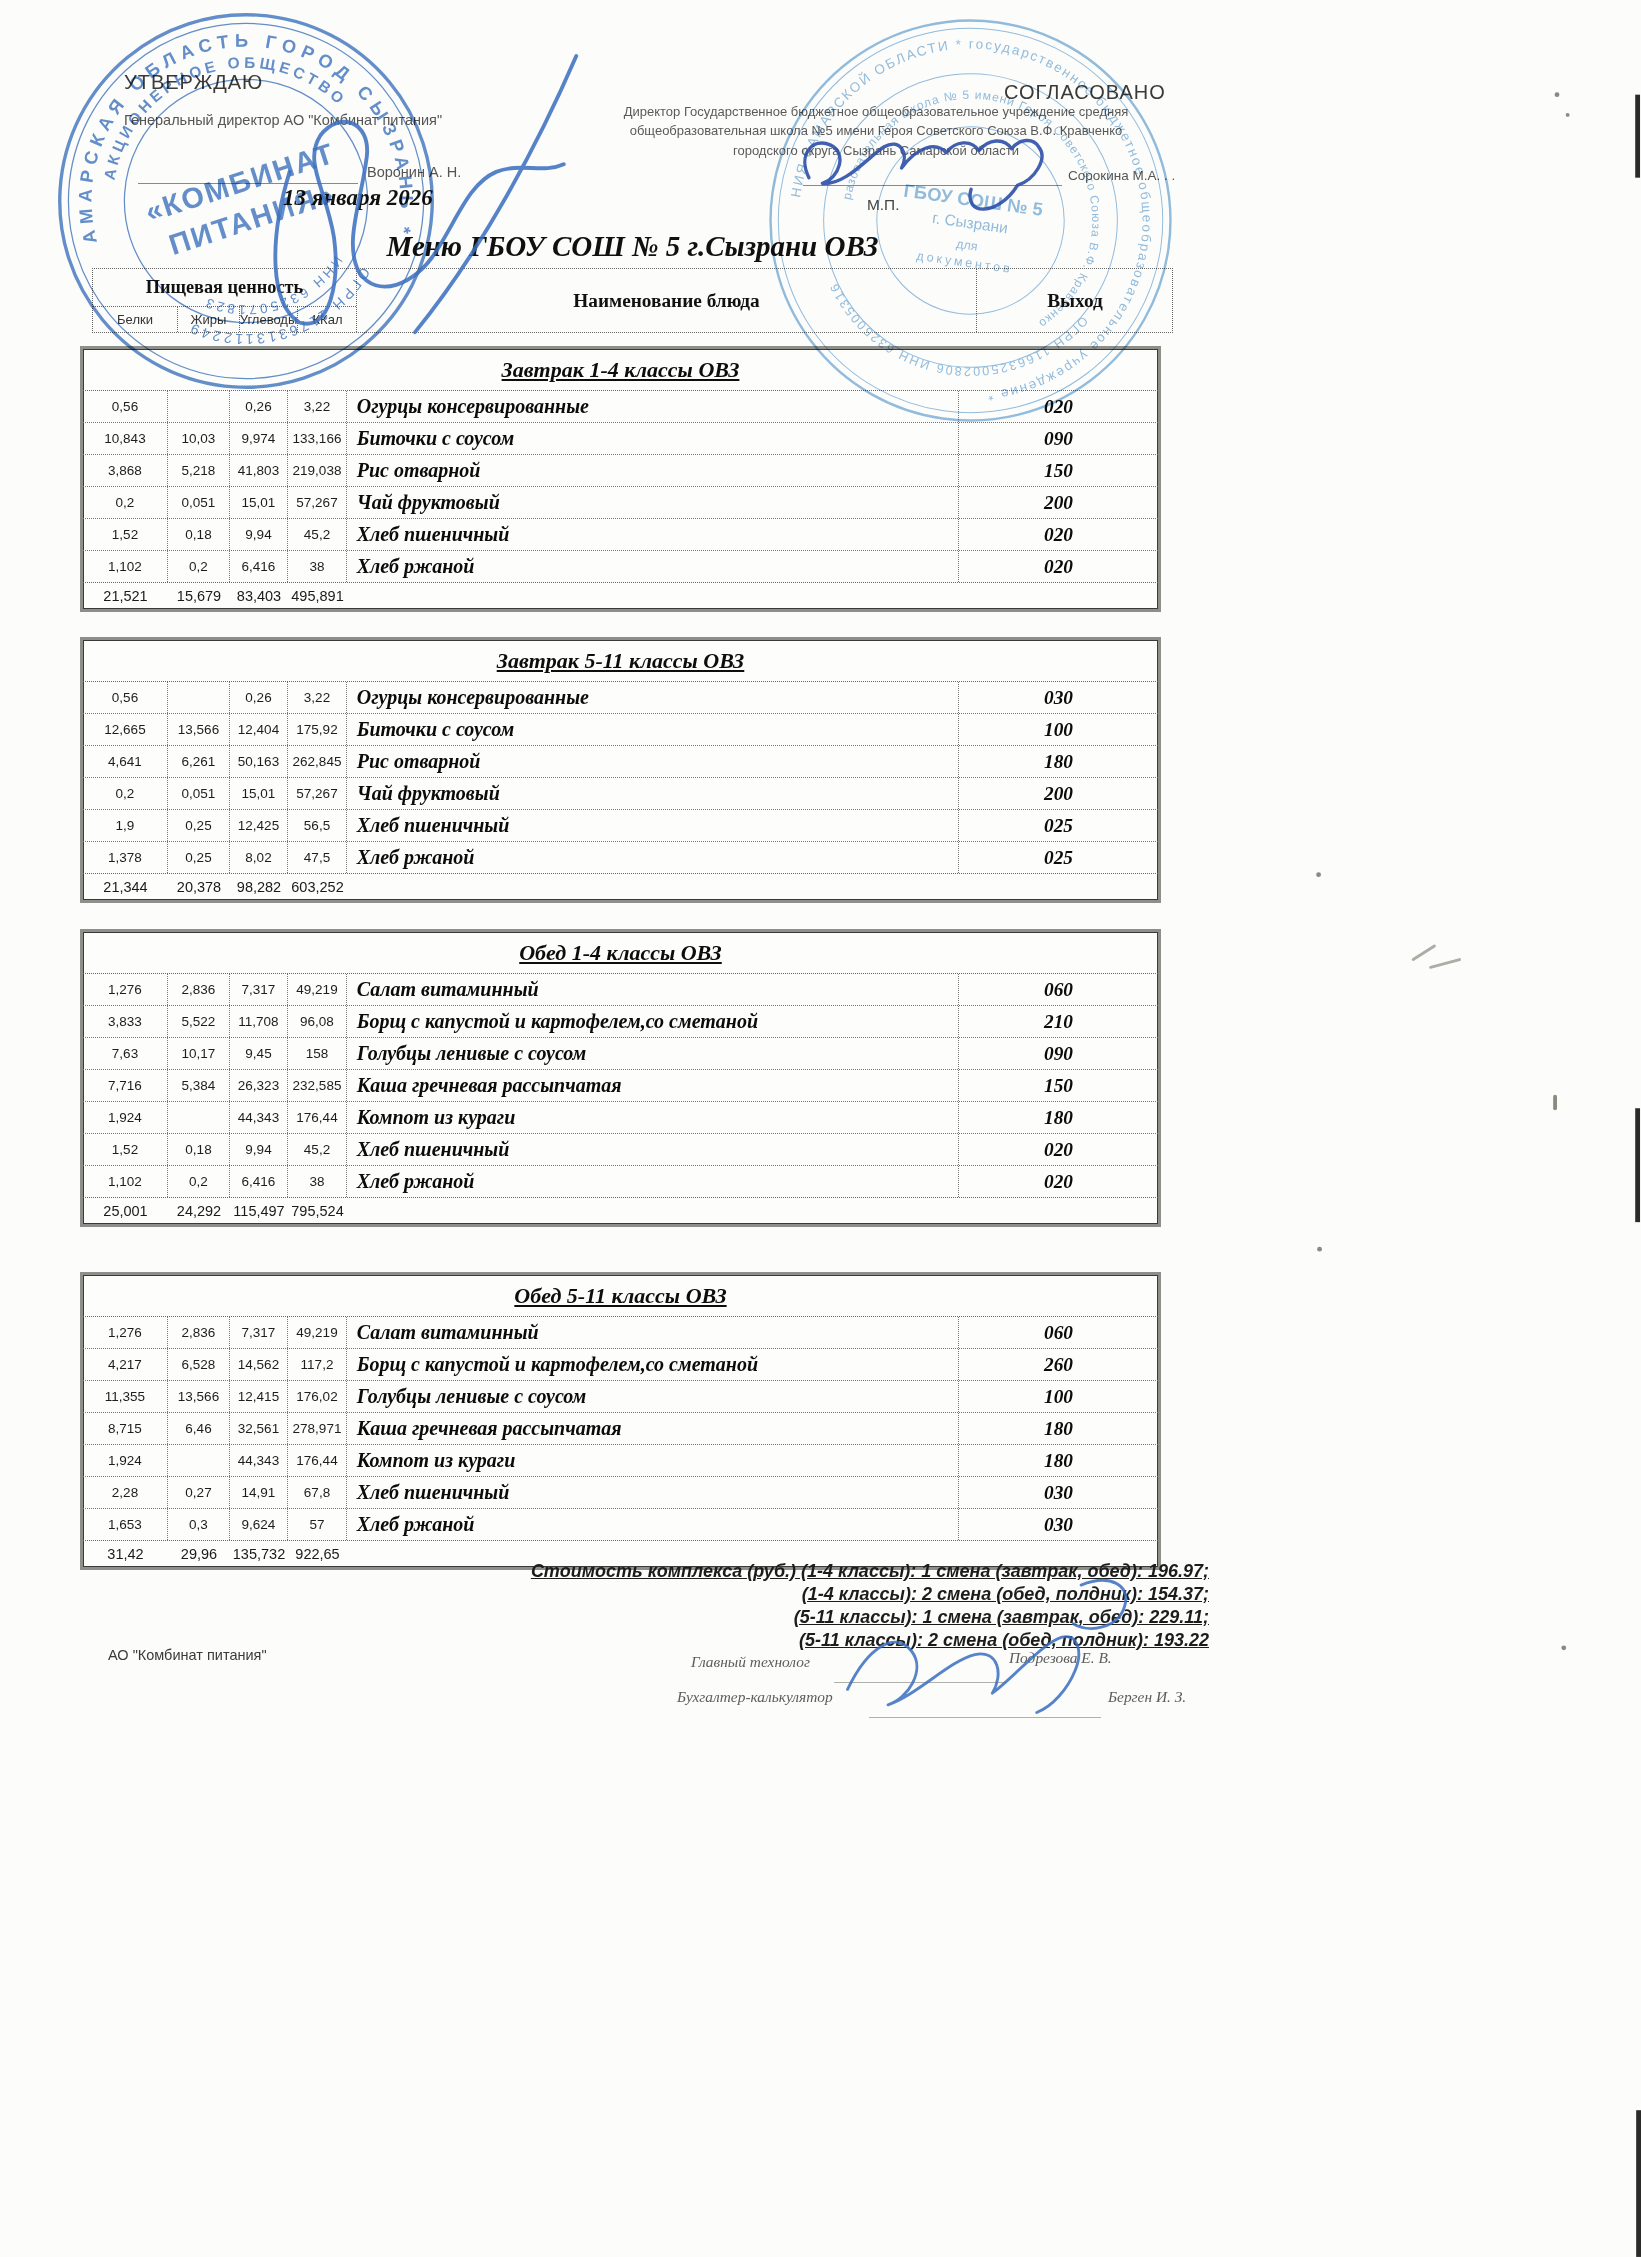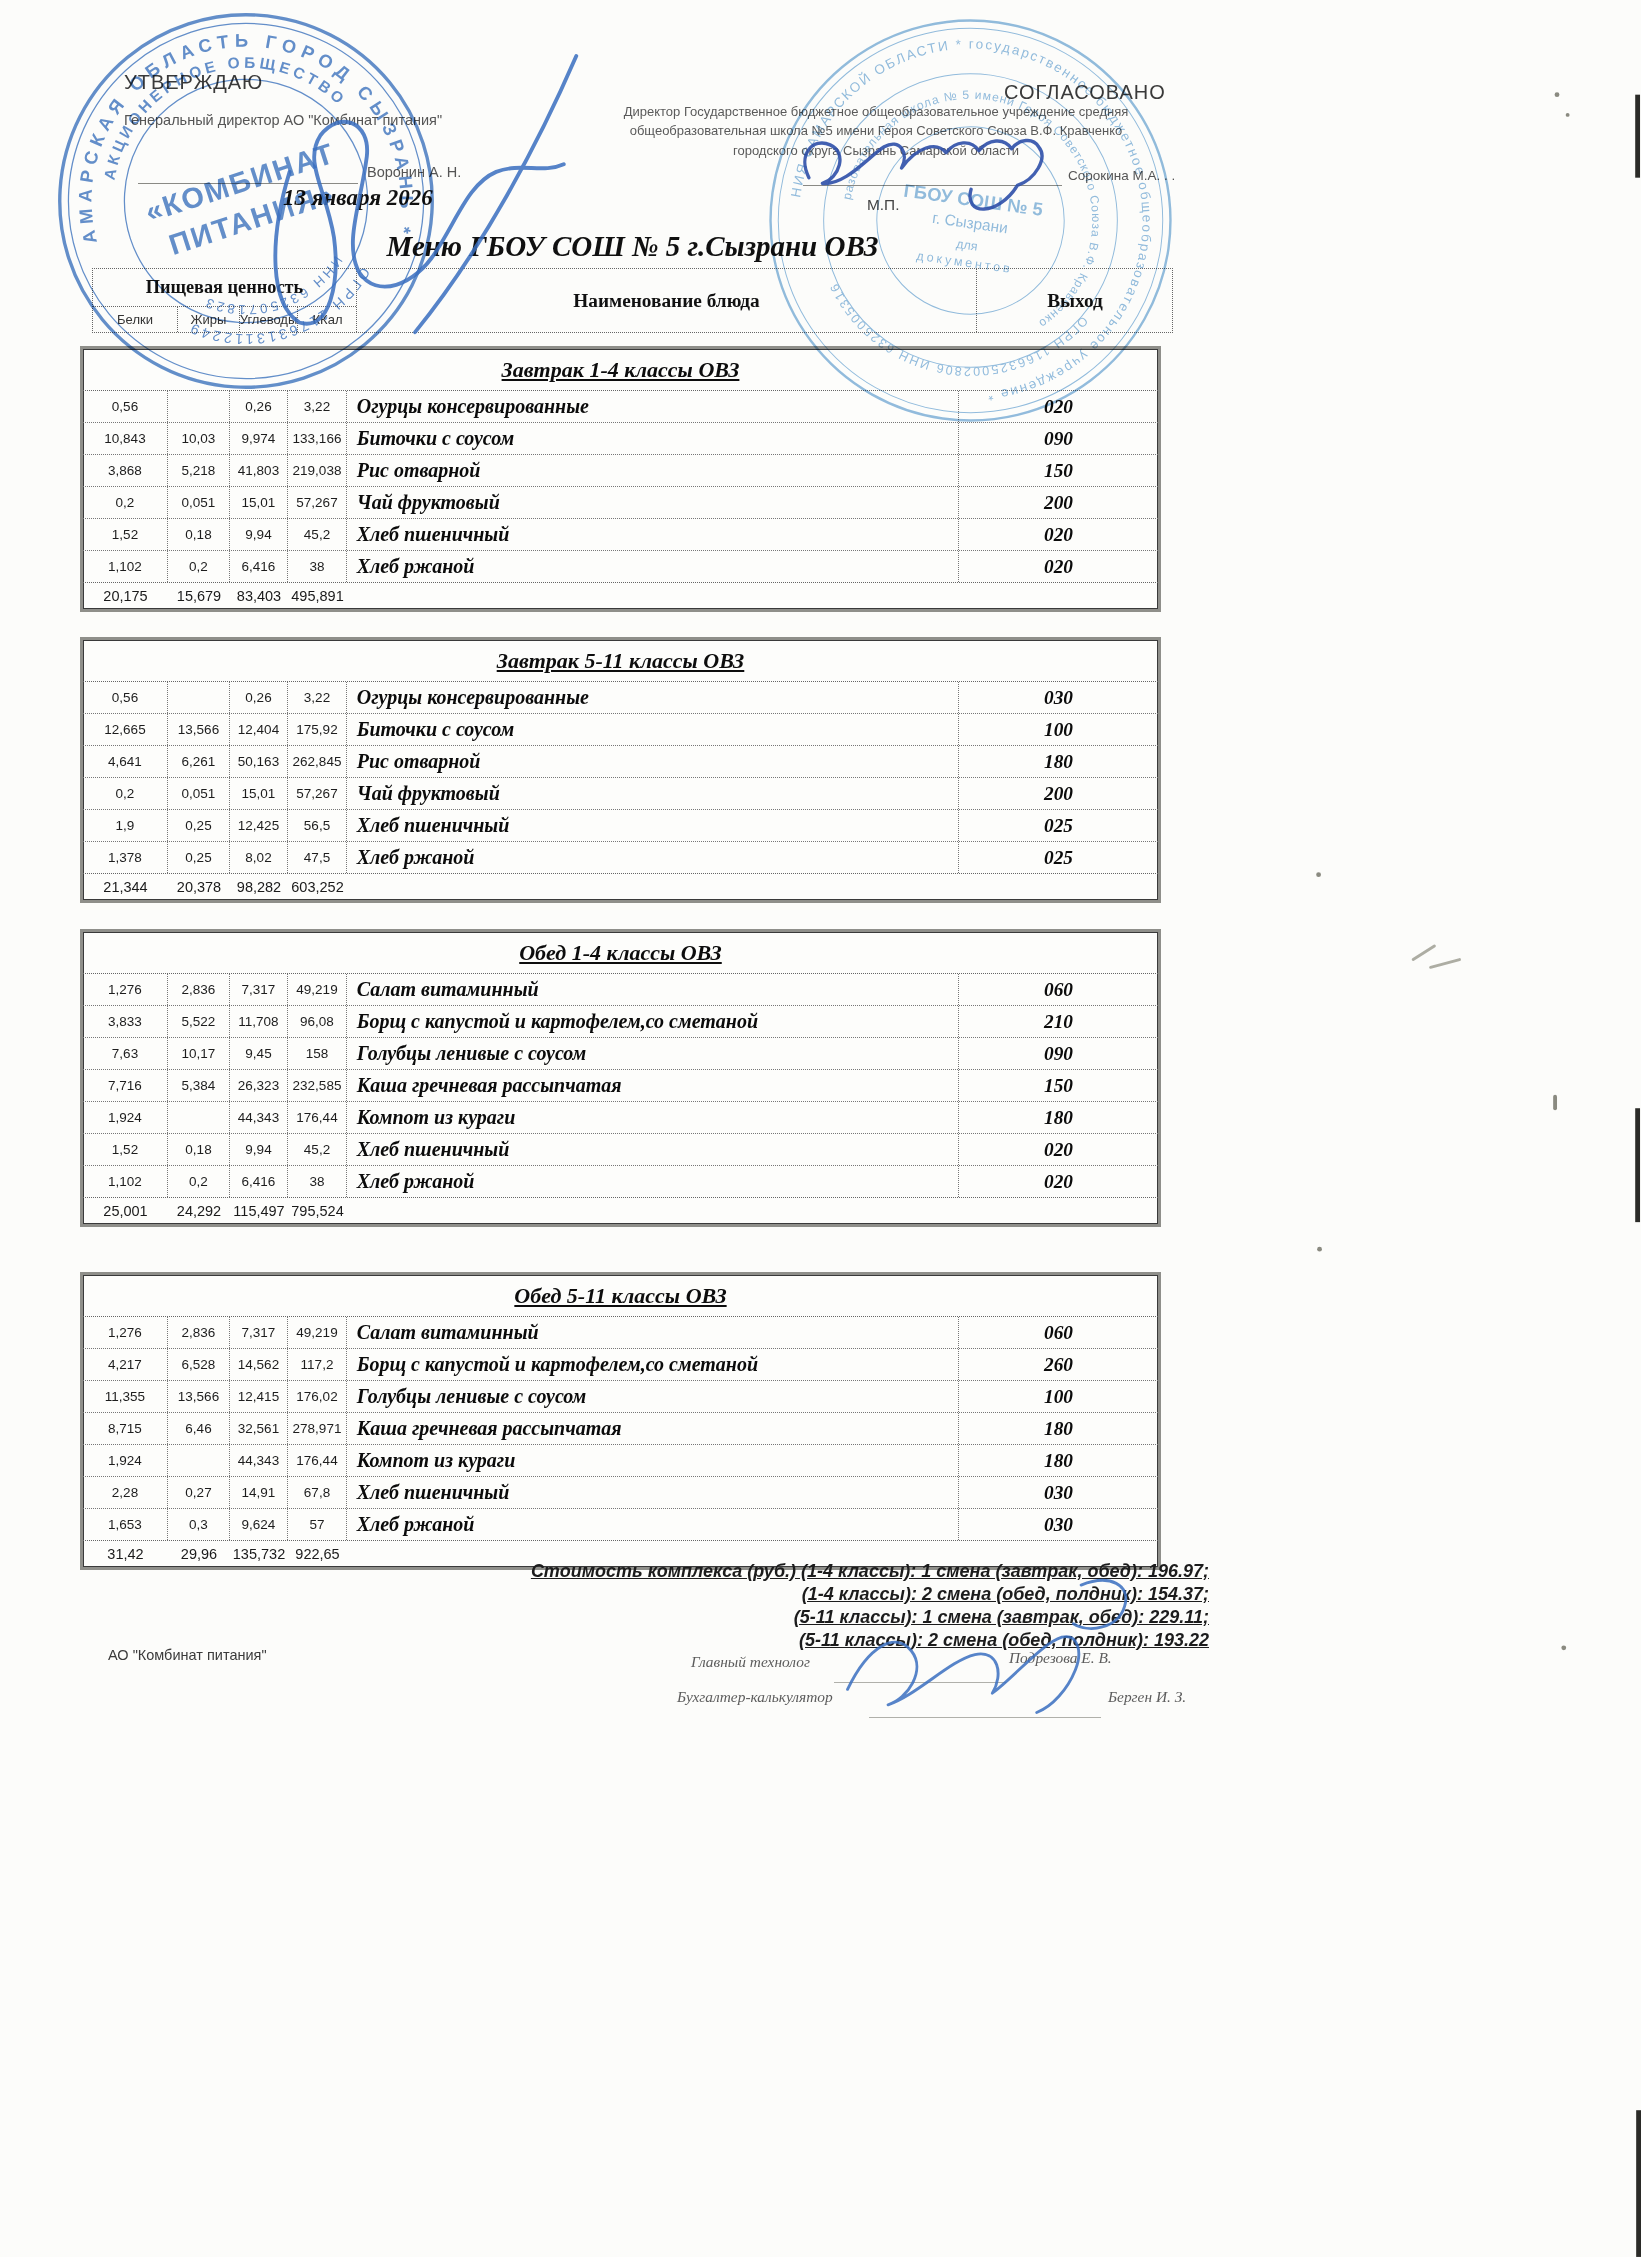--- a/index.html
+++ b/index.html
@@ -142,21 +142,21 @@
           <div class="mrow">
             <div class="cell num">1,102</div>
             <div class="cell num">0,2</div>
             <div class="cell num">6,416</div>
             <div class="cell num">38</div>
             <div class="cell dish">Хлеб ржаной</div>
             <div class="cell out">020</div>
           </div>
         </div>
     <div class="sec-totals">
-          <div class="cell num total">20,175</div>
+          <div class="cell num total">21,521</div>
           <div class="cell num total">15,679</div>
           <div class="cell num total">83,403</div>
           <div class="cell num total">495,891</div>
         </div>
   </div>
 
   <div class="section" style="top: 637px;">
     <div class="sec-title-row">
       <span class="sec-title">Завтрак 5-11 классы ОВЗ</span>
     </div>

